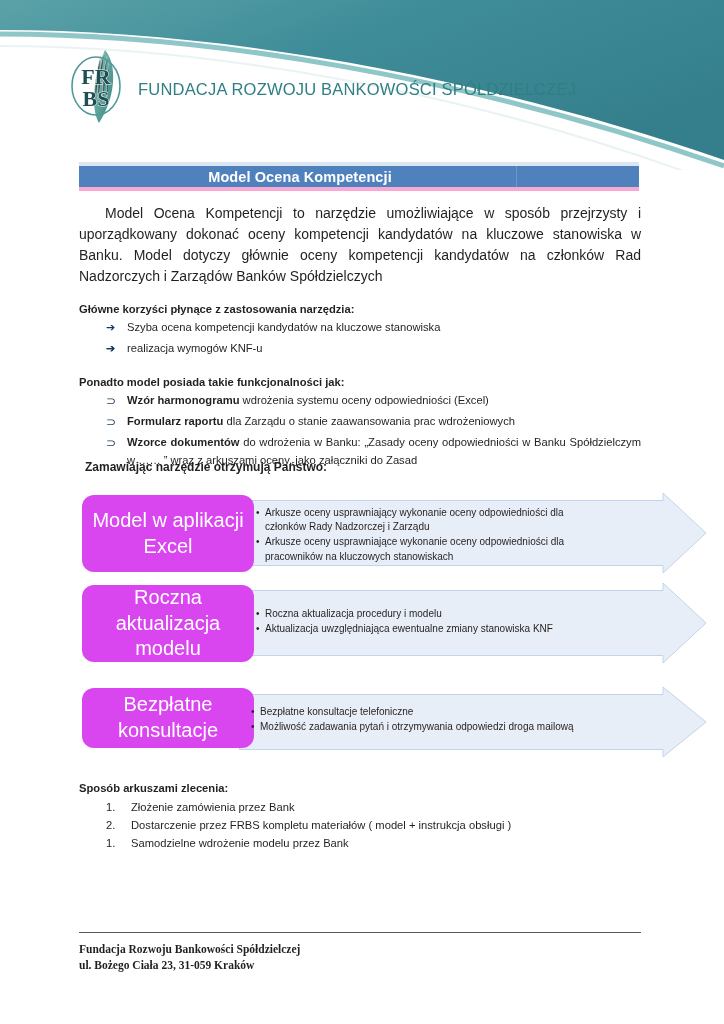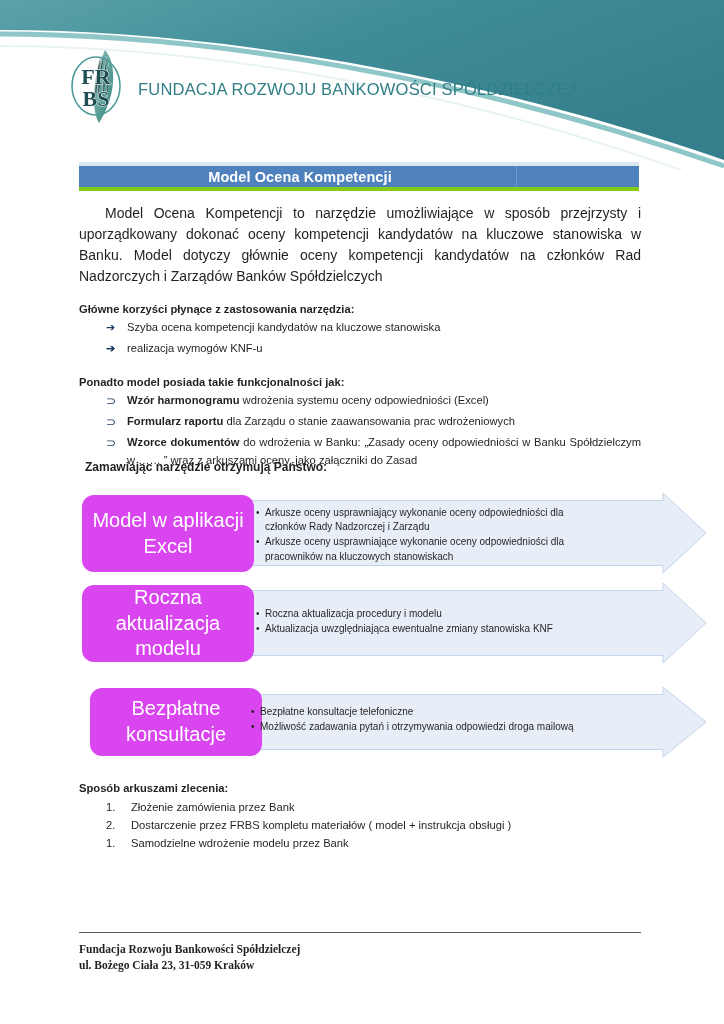--- a/index.html
+++ b/index.html
@@ -64,21 +64,21 @@
 
   
   .title-banner {
     position: absolute;
     left: 79px;
     top: 162px;
     width: 560px;
     height: 29px;
     background: #4f81bd;
     border-top: 4px solid #dce6f1;
-    border-bottom: 4px solid #84cc16;
+    border-bottom: 4px solid #f9a8d4;
     box-sizing: border-box;
     display: flex;
     align-items: center;
     justify-content: center;
   }
   .title-banner .divider {
     position: absolute;
     right: 122px;
     top: 0;
     bottom: 0;
@@ -379,21 +379,21 @@
       <li>Aktualizacja  uwzględniająca ewentualne zmiany stanowiska KNF</li>
     </ul>
   </div>
 
   <div class="arrow-row" style="top:686px; height:72px;">
     <div class="arrow-shape">
       <svg width="468" height="72" viewBox="0 0 468 72" xmlns="http://www.w3.org/2000/svg">
         <path d="M0.5,8.5 L424,8.5 L424,1 L467,36 L424,71 L424,63.5 L0.5,63.5 Z" fill="#e8eef7" stroke="#c2d4ea" stroke-width="1"></path>
       </svg>
     </div>
-    <div class="arrow-label" style="top:2px; width:172px; height:68px;margin-left:8px;">Bezpłatne konsultacje</div>
+    <div class="arrow-label" style="top:2px; width:172px; height:60px;">Bezpłatne konsultacje</div>
     <ul class="arrow-bullets" style="left:172px; top:19px; width:340px;">
       <li>Bezpłatne konsultacje telefoniczne</li>
       <li>Możliwość zadawania pytań i otrzymywania odpowiedzi droga mailową</li>
     </ul>
   </div>
 
   <div class="steps-block">
     <div class="sec-heading">Sposób arkuszami zlecenia:</div>
     <ol class="steps">
       <li>

